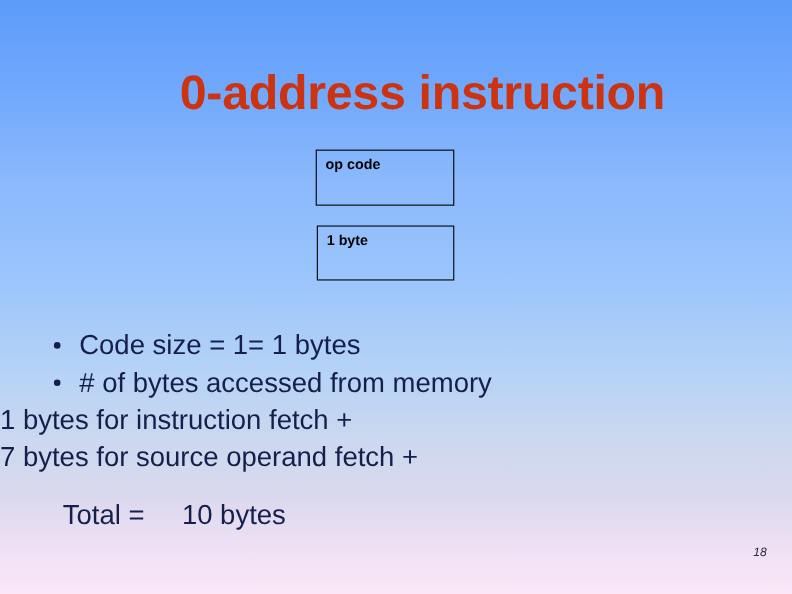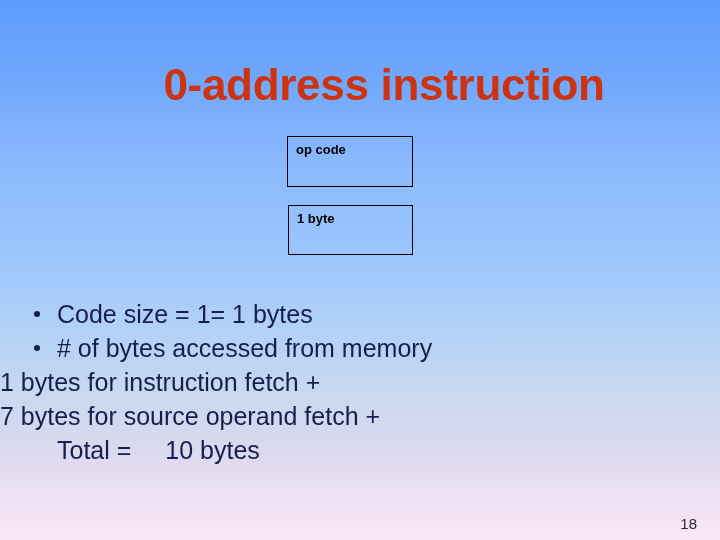--- a/index.html
+++ b/index.html
@@ -83,50 +83,53 @@
     width: 720px;
     color: #161e4c;
     font-size: 25px;
     line-height: 34px;
     white-space: nowrap;
   }
   .bullet-line {
     position: relative;
     padding-left: 57px;
     height: 34px;
+    margin-left: 15px;
   }
   .bullet-line .bullet-dot {
     position: absolute;
     left: 34px;
     top: 14px;
     width: 6px;
     height: 6px;
     border-radius: 50%;
     background: #161e4c;
   }
   .indent-line {
     height: 34px;
   }
   .total-line {
     padding-left: 57px;
     height: 34px;
+    margin-top: 18px;
   }
   .total-line .total-gap {
     display: inline-block;
     width: 34px;
   }
 
   
   #page-number {
     position: absolute;
     right: 23px;
-    bottom: 9px;
-    font-size: 15px;
+    bottom: 32px;
+    font-size: 11px;
     color: #2a2a3c;
     line-height: 1;
+    font-style: italic;
   }
 </style>
 </head>
 <body>
 
 <div id="slide">
 
   <div id="title">0-address instruction</div>
 
   <div class="field-box" id="box-opcode">

